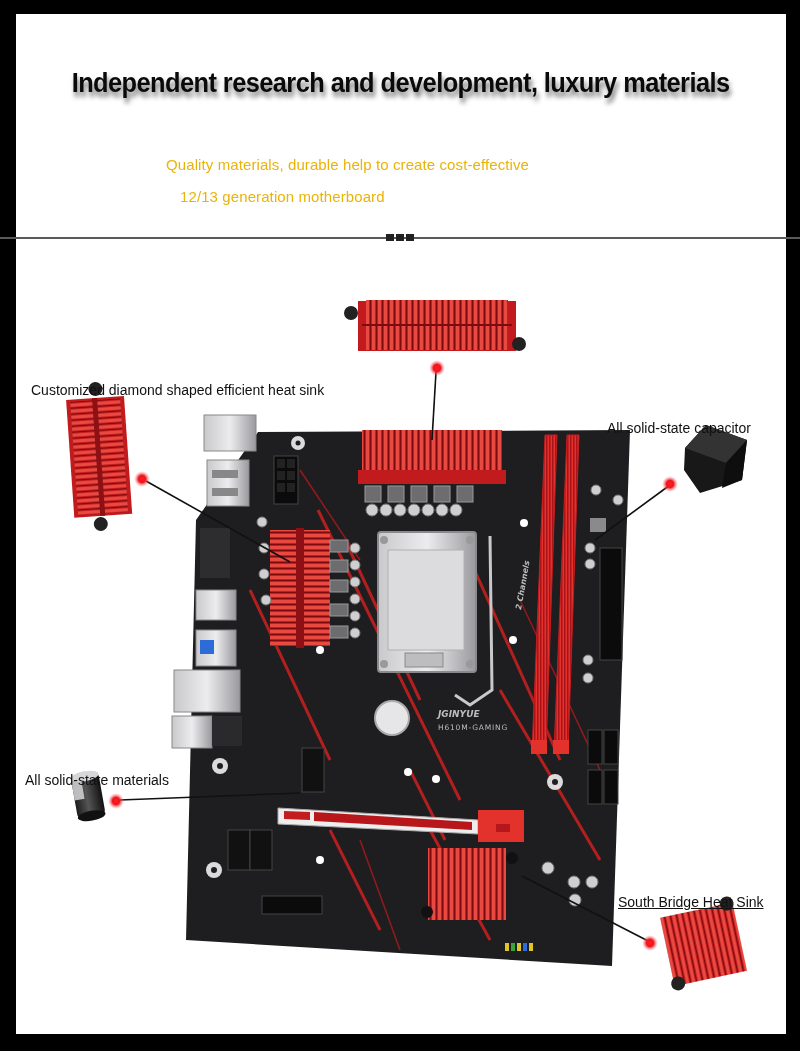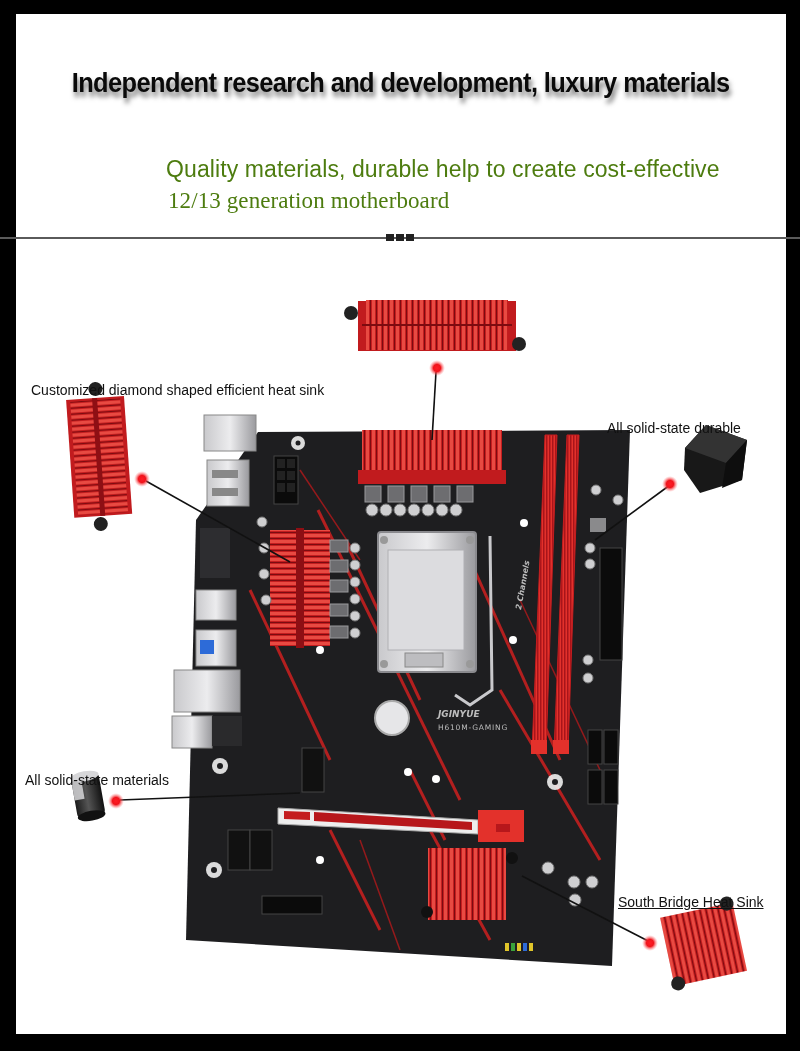--- a/index.html
+++ b/index.html
@@ -1,21 +1,21 @@
 <!DOCTYPE html>
 <html><head>
 <meta charset="utf-8">
 <style>
   html,body{margin:0;padding:0;}
   body{width:800px;height:1051px;background:#000;position:relative;overflow:hidden;font-family:"Liberation Sans",sans-serif;}
   .canvas{position:absolute;left:16px;top:14px;width:770px;height:1020px;background:#fff;}
   .heading{position:absolute;left:0;top:68px;width:800px;text-align:center;font-family:"Liberation Sans",sans-serif;font-weight:bold;font-size:27px;letter-spacing:-0.6px;color:#0a0a0a;text-shadow:2px 5px 5px rgba(0,0,0,0.55);transform:scaleX(0.94);transform-origin:410px 0;}
-  .sub{position:absolute;left:166px;font-size:23px;color:#4d7c0f;letter-spacing:0.1px;}
+  .sub{position:absolute;left:166px;font-size:15px;color:#eab308;letter-spacing:0.1px;}
   .sub1{top:156px;}
-  .sub2{top:188px;left:168px;font-family:Liberation Serif, serif;}
+  .sub2{top:188px;left:180px;}
   .divider{position:absolute;left:0;top:237px;width:800px;height:2px;background:#5a5a5a;}
   .divider-dots{position:absolute;left:386px;top:234px;width:30px;height:8px;display:flex;gap:2px;}
   .divider-dots span{display:block;width:8px;height:7px;background:#222;}
   .label{position:absolute;font-size:14px;color:#111;white-space:nowrap;margin-top:20px;}
   .scene{position:absolute;left:0;top:0;}
 </style>
 </head>
 <body>
 
 <div class="canvas"></div>
@@ -303,15 +303,15 @@
   <g>
     <circle cx="437" cy="368" r="8" fill="url(#dotGlow)"></circle>
     <circle cx="142" cy="479" r="8" fill="url(#dotGlow)"></circle>
     <circle cx="670" cy="484" r="8" fill="url(#dotGlow)"></circle>
     <circle cx="116" cy="801" r="8" fill="url(#dotGlow)"></circle>
     <circle cx="650" cy="943" r="8" fill="url(#dotGlow)"></circle>
   </g>
 </svg>
 
 <div class="label" style="left:31px;top:362px;">Customized diamond shaped efficient heat sink</div>
-<div class="label" style="left:607px;top:400px;">All solid-state durable</div>
+<div class="label" style="left:607px;top:400px;">All solid-state capacitor</div>
 <div class="label" style="left:25px;top:752px;">All solid-state materials</div>
 <div class="label" style="left:618px;top:874px;text-decoration:underline;">South Bridge Heat Sink</div>
 
 </body></html>

